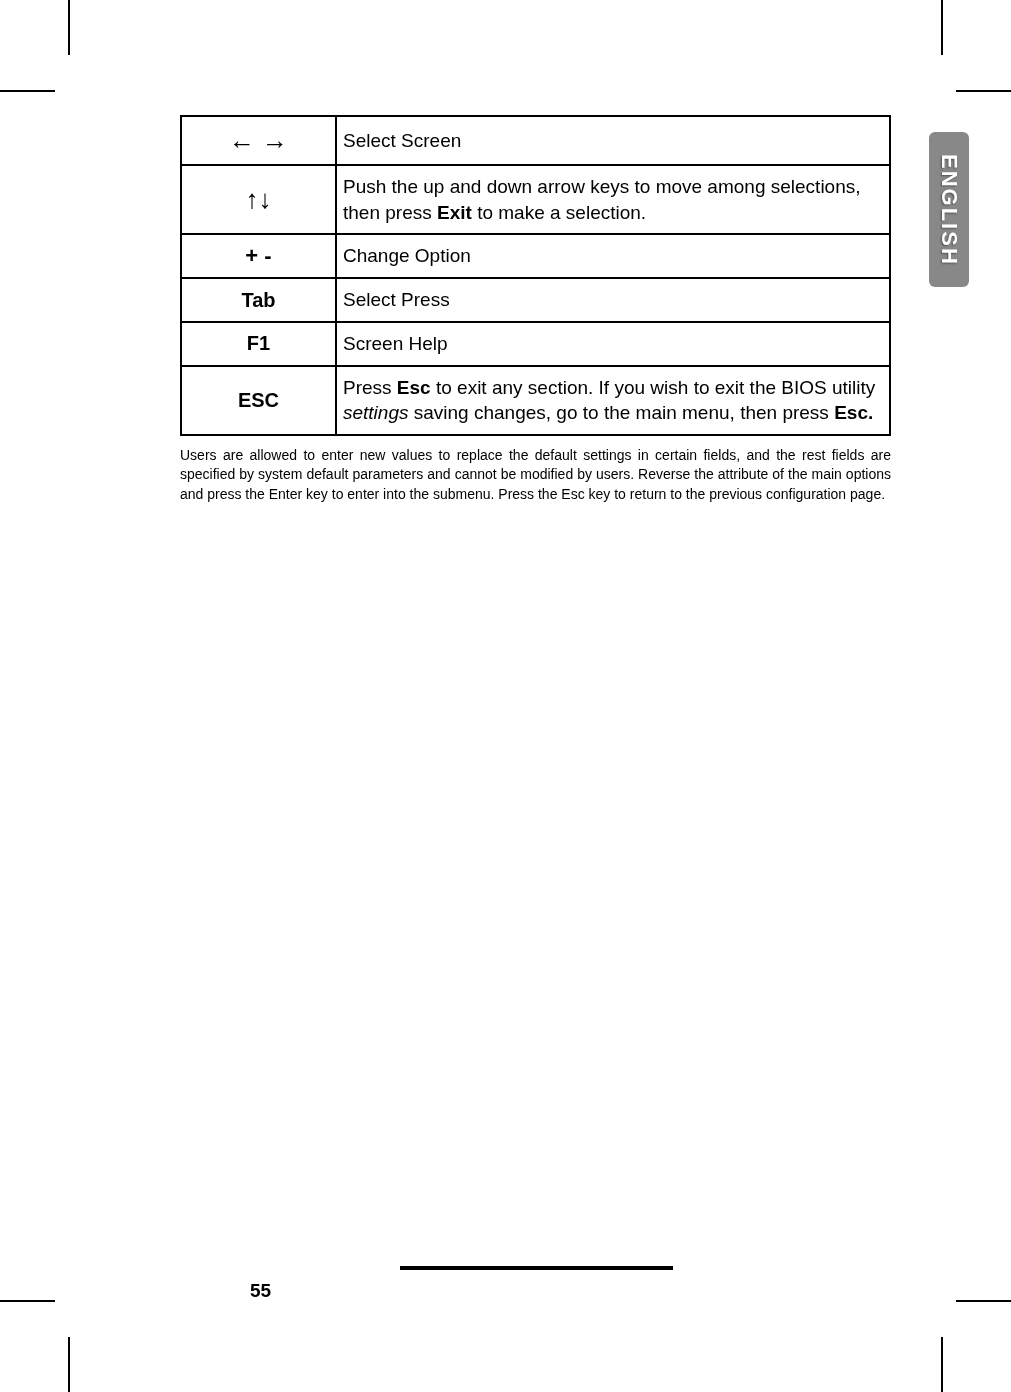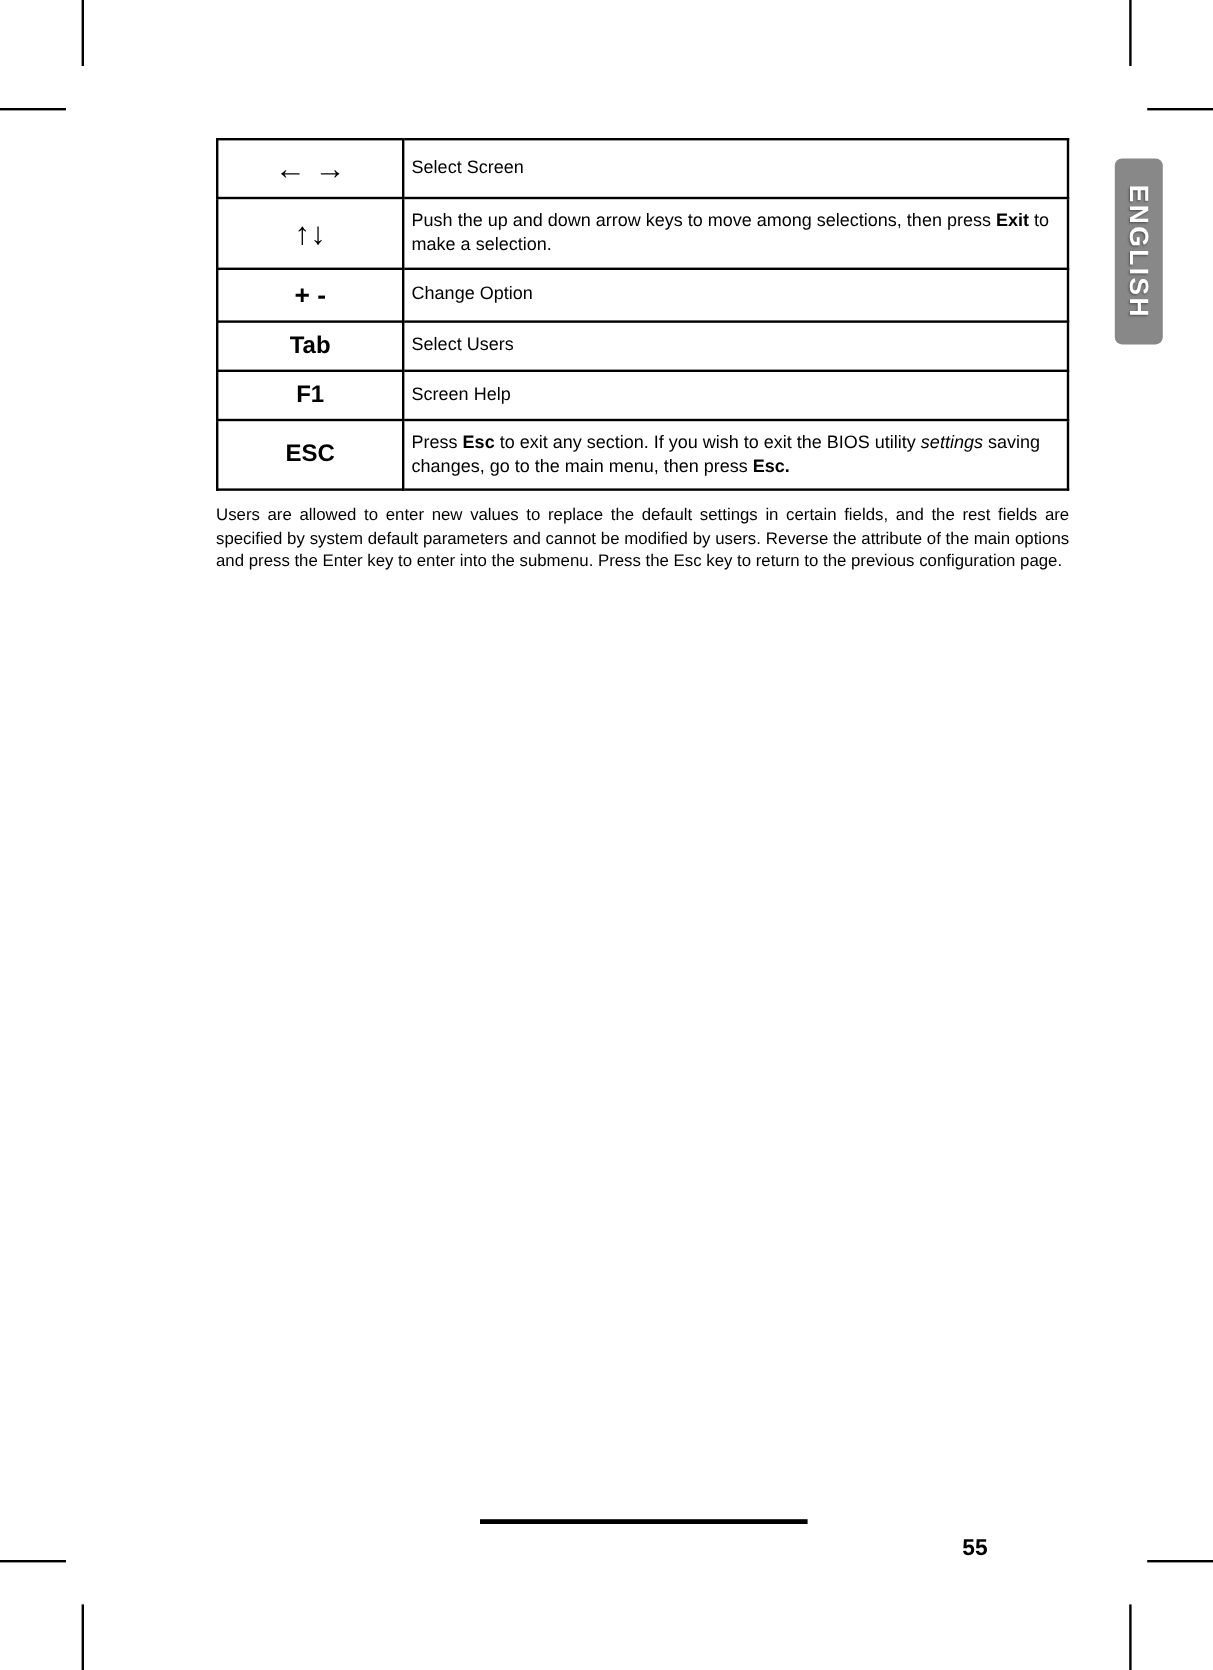--- a/index.html
+++ b/index.html
@@ -102,21 +102,21 @@
   }
   
   .key-table td.key-cell {
     width: 155px;
     text-align: center;
     font-weight: bold;
     font-size: 20px;
   }
   
   .key-table td.desc-cell {
-    font-size: 15px;
+    font-size: 19px;
     line-height: 1.35;
   }
   
   .arrow-lr {
     font-size: 26px;
     font-weight: bold;
   }
   
   .arrow-ud {
     font-size: 26px;
@@ -135,21 +135,21 @@
     font-size: 14px;
     text-align: justify;
     line-height: 1.4;
   }
   
   .footer {
     position: absolute;
     bottom: 0;
     left: 125px;
     right: 103px;
-    text-align: right;
+    text-align: left;
   }
   
   .footer-line {
     border-top: 4px solid #000;
     margin: 0 150px 10px 150px;
   }
   
   .page-num {
     font-size: 19px;
     font-weight: bold;
@@ -185,21 +185,21 @@
         <tr>
           <td class="key-cell"><span class="arrow-ud">↑↓</span></td>
           <td class="desc-cell">Push the up and down arrow keys to move among selections, then press <b>Exit</b> to make a selection.</td>
         </tr>
         <tr>
           <td class="key-cell"><span class="plus-minus">+  -</span></td>
           <td class="desc-cell">Change Option</td>
         </tr>
         <tr>
           <td class="key-cell"><span>Tab</span></td>
-          <td class="desc-cell">Select Users</td>
+          <td class="desc-cell">Select Press</td>
         </tr>
         <tr>
           <td class="key-cell"><span>F1</span></td>
           <td class="desc-cell">Screen Help</td>
         </tr>
         <tr>
           <td class="key-cell"><span>ESC</span></td>
           <td class="desc-cell">Press <b>Esc</b> to exit any section. If you wish to exit the BIOS utility <i>settings</i> saving changes, go to the main menu, then press <b>Esc.</b></td>
         </tr>
       </tbody>

